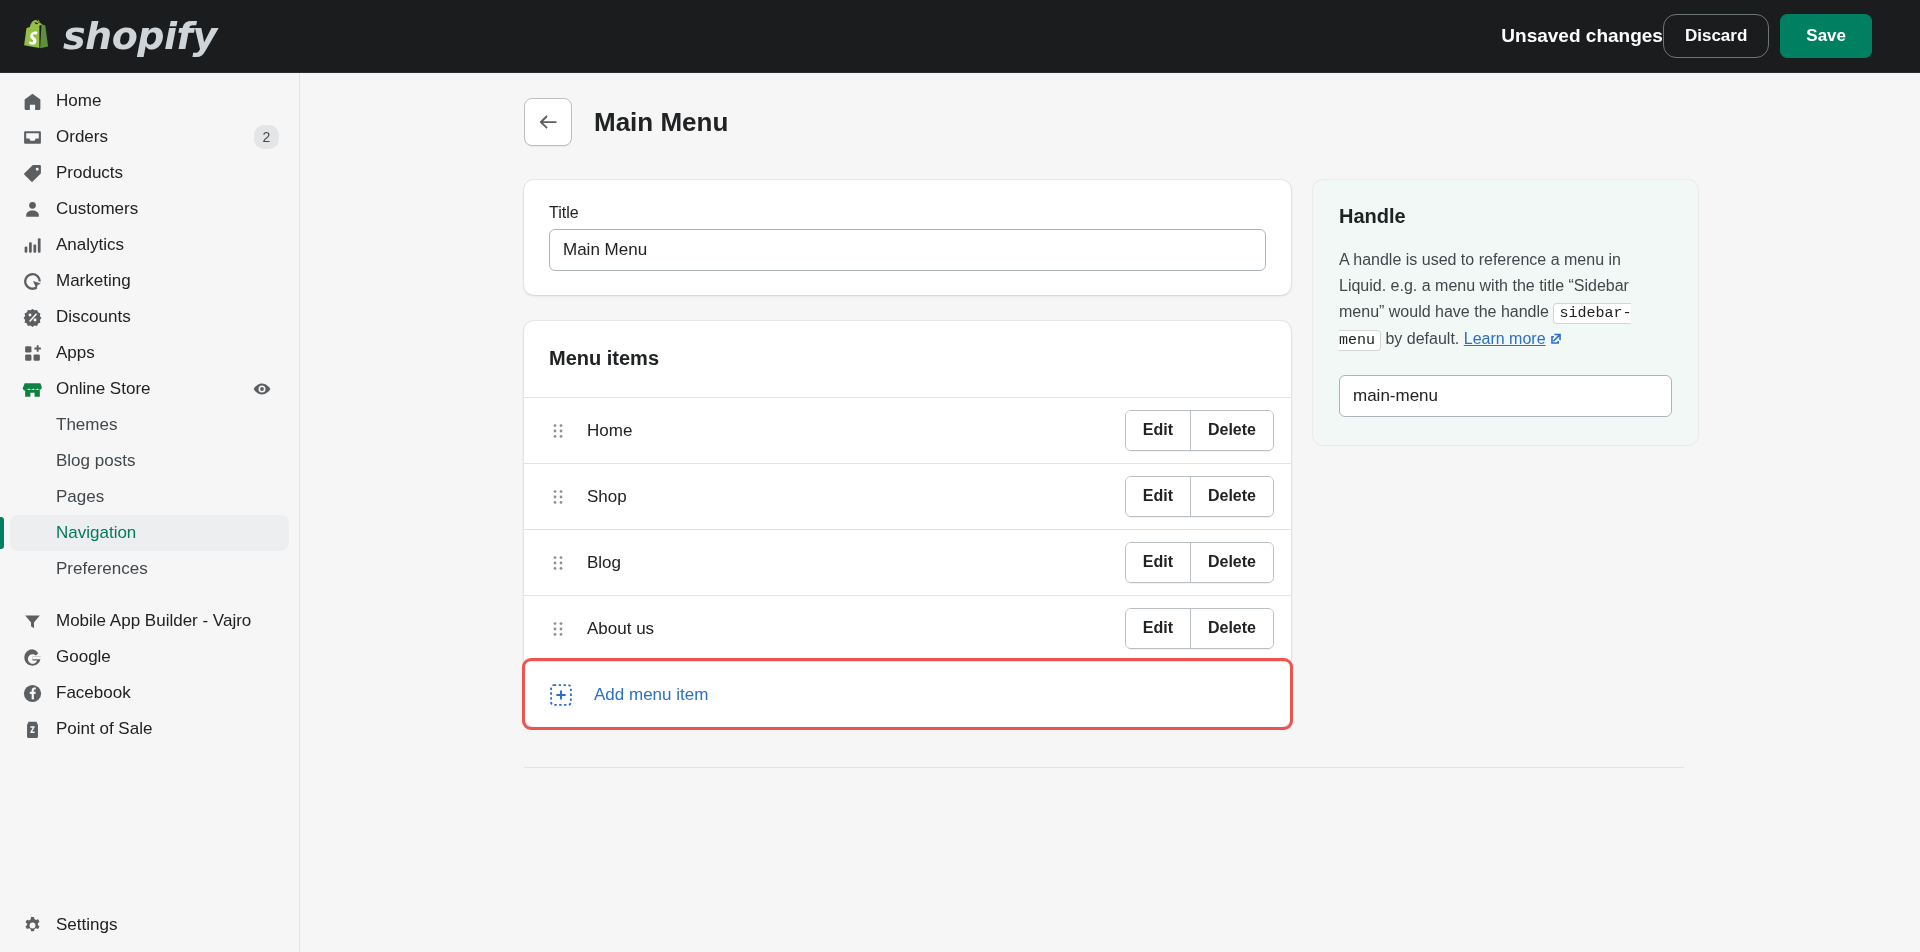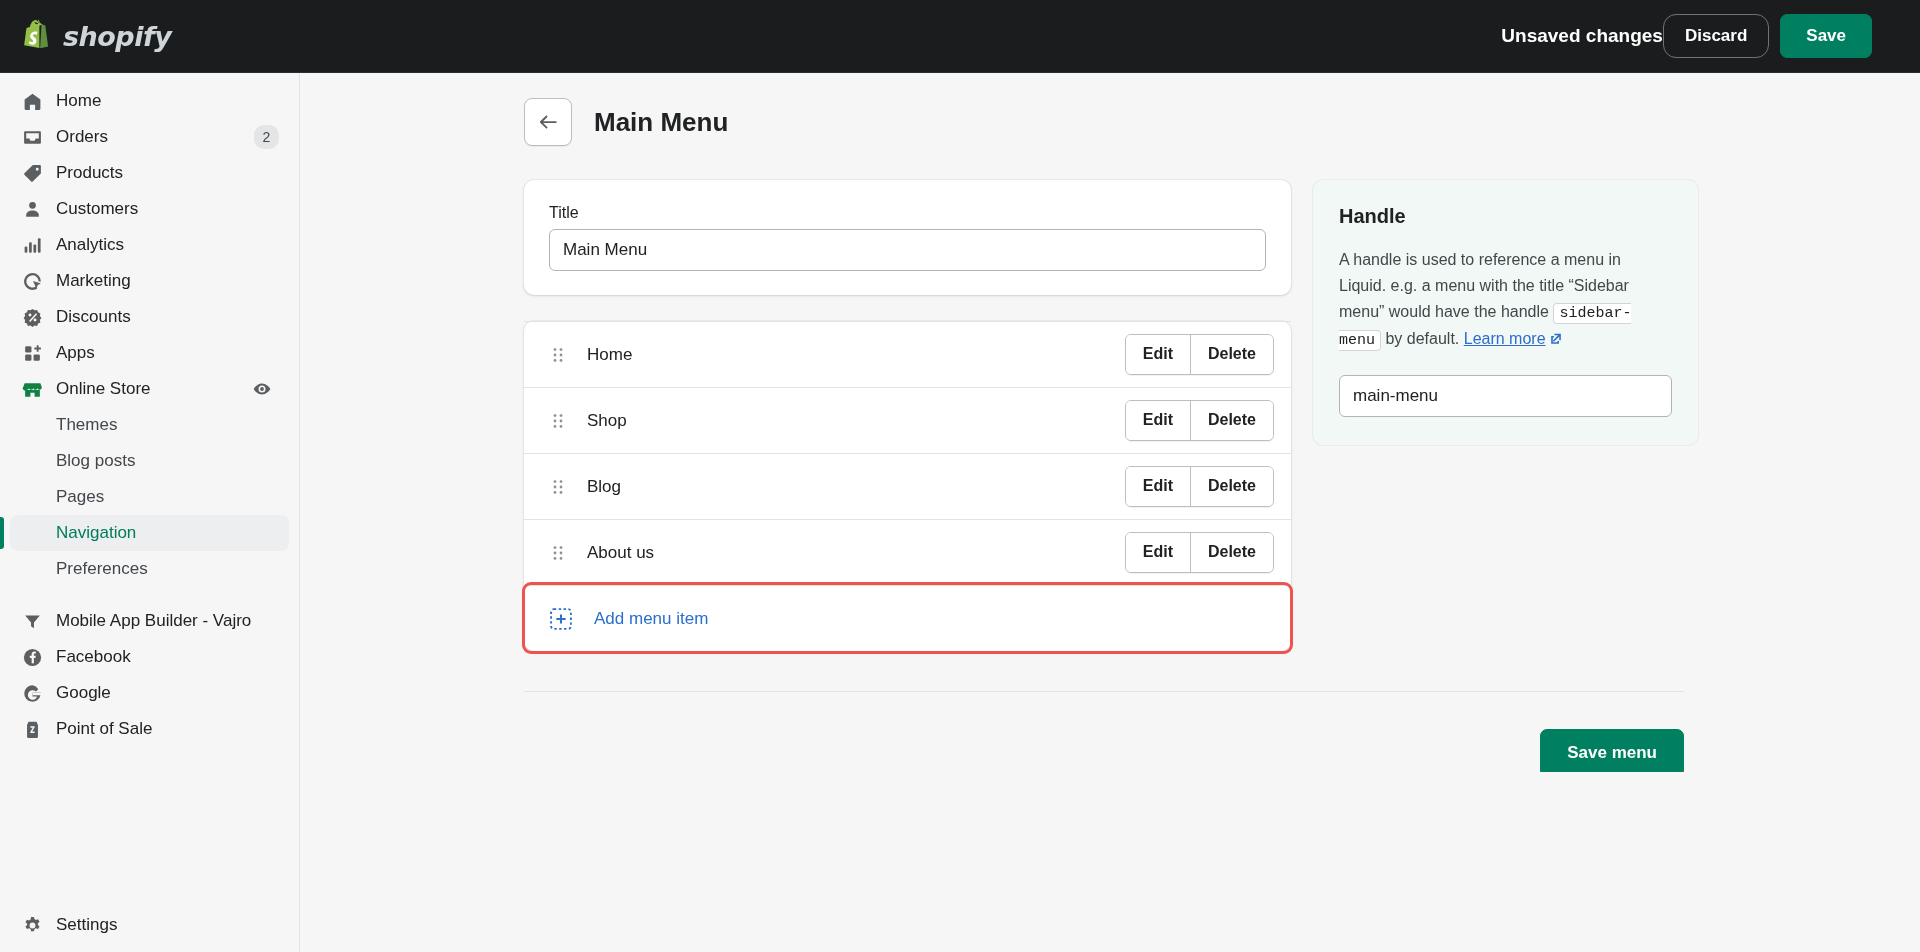--- a/index.html
+++ b/index.html
@@ -35,21 +35,21 @@
     align-items: center;
     padding-left: 22px;
     gap: 10px;
   }
   .shopify-bag {
     width: 31px; height: 34px;
     display: block;
   }
   .shopify-wordmark {
     font-family: "DejaVu Sans", sans-serif;
-    font-size: 27px;
+    font-size: 38px;
     font-weight: bold;
     font-style: italic;
     color: #cfd4d9;
     letter-spacing: -0.5px;
   }
   .topbar-status {
     flex: 1;
     display: flex;
     justify-content: flex-end;
     padding-left: 229px;
@@ -553,34 +553,34 @@
       <svg width="21" height="21" viewBox="0 0 20 20">
           <path class="icon-dark" d="M3 4.2h14L11.4 11v5.5L8.6 14.6V11z"></path>
         </svg>
     </span>
     <span class="lbl">Mobile App Builder - Vajro</span>
   </div>
 
   <div class="nav-item">
     <span class="ic">
       <svg width="21" height="21" viewBox="0 0 20 20">
+          <path class="icon-dark" d="M10 2.2a7.8 7.8 0 1 0 7.6 9.4h-7.4V9.1h7.7v1h.1V10h-.1c0-.2.1-.4.1-.6h-8v3.4h4.4a4.5 4.5 0 1 1-1.2-4.6l2.3-2.3A7.8 7.8 0 0 0 10 2.2z"></path>
+        </svg>
+    </span>
+    <span class="lbl">Google</span>
+  </div>
+
+  <div class="nav-item">
+    <span class="ic">
+      <svg width="21" height="21" viewBox="0 0 20 20">
           <circle class="icon-dark" cx="10" cy="10" r="8.2"></circle>
           <path d="M11.3 10.4h1.5l.3-2h-1.8V7.2c0-.6.2-1 1-1h.9V4.4c-.2 0-.8-.1-1.5-.1-1.5 0-2.5.9-2.5 2.6v1.5H7.4v2h1.8v5.1c.4.1.8.1 1.2.1s.7 0 1-.1z" fill="#f6f6f7"></path>
         </svg>
     </span>
     <span class="lbl">Facebook</span>
-  </div>
-
-  <div class="nav-item">
-    <span class="ic">
-      <svg width="21" height="21" viewBox="0 0 20 20">
-          <path class="icon-dark" d="M10 2.2a7.8 7.8 0 1 0 7.6 9.4h-7.4V9.1h7.7v1h.1V10h-.1c0-.2.1-.4.1-.6h-8v3.4h4.4a4.5 4.5 0 1 1-1.2-4.6l2.3-2.3A7.8 7.8 0 0 0 10 2.2z"></path>
-        </svg>
-    </span>
-    <span class="lbl">Google</span>
   </div>
 
   <div class="nav-item">
     <span class="ic">
       <svg width="21" height="21" viewBox="0 0 20 20">
           <path class="icon-dark" d="M6.2 2.5h7.6l1.4 3.1V17a1 1 0 0 1-1 1H5.8a1 1 0 0 1-1-1V5.6zM8 6.8v1.5h2.2L8 12.1v1.3h4v-1.5H9.7L12 7.9V6.8z"></path>
         </svg>
     </span>
     <span class="lbl">Point of Sale</span>
   </div>
@@ -611,20 +611,23 @@
   <div class="content-row">
 
     <div class="col-left">
 
       <div class="card card-pad">
         <label class="field-label">Title</label>
         <input class="text-input" type="text" value="Main Menu" style="">
       </div>
 
       <div class="card" style="margin-top:26px;">
+        <div class="menu-items-head">
+          <span class="card-title">Menu items</span>
+        </div>
 
         <div class="mi-row">
           <span class="drag-handle">
             <svg width="10" height="16" viewBox="0 0 10 16">
                 <g fill="#8c9196">
                   <circle cx="2" cy="2.6" r="1.4"></circle>
                   <circle cx="8" cy="2.6" r="1.4"></circle>
                   <circle cx="2" cy="8" r="1.4"></circle>
                   <circle cx="8" cy="8" r="1.4"></circle>
                   <circle cx="2" cy="13.4" r="1.4"></circle>

